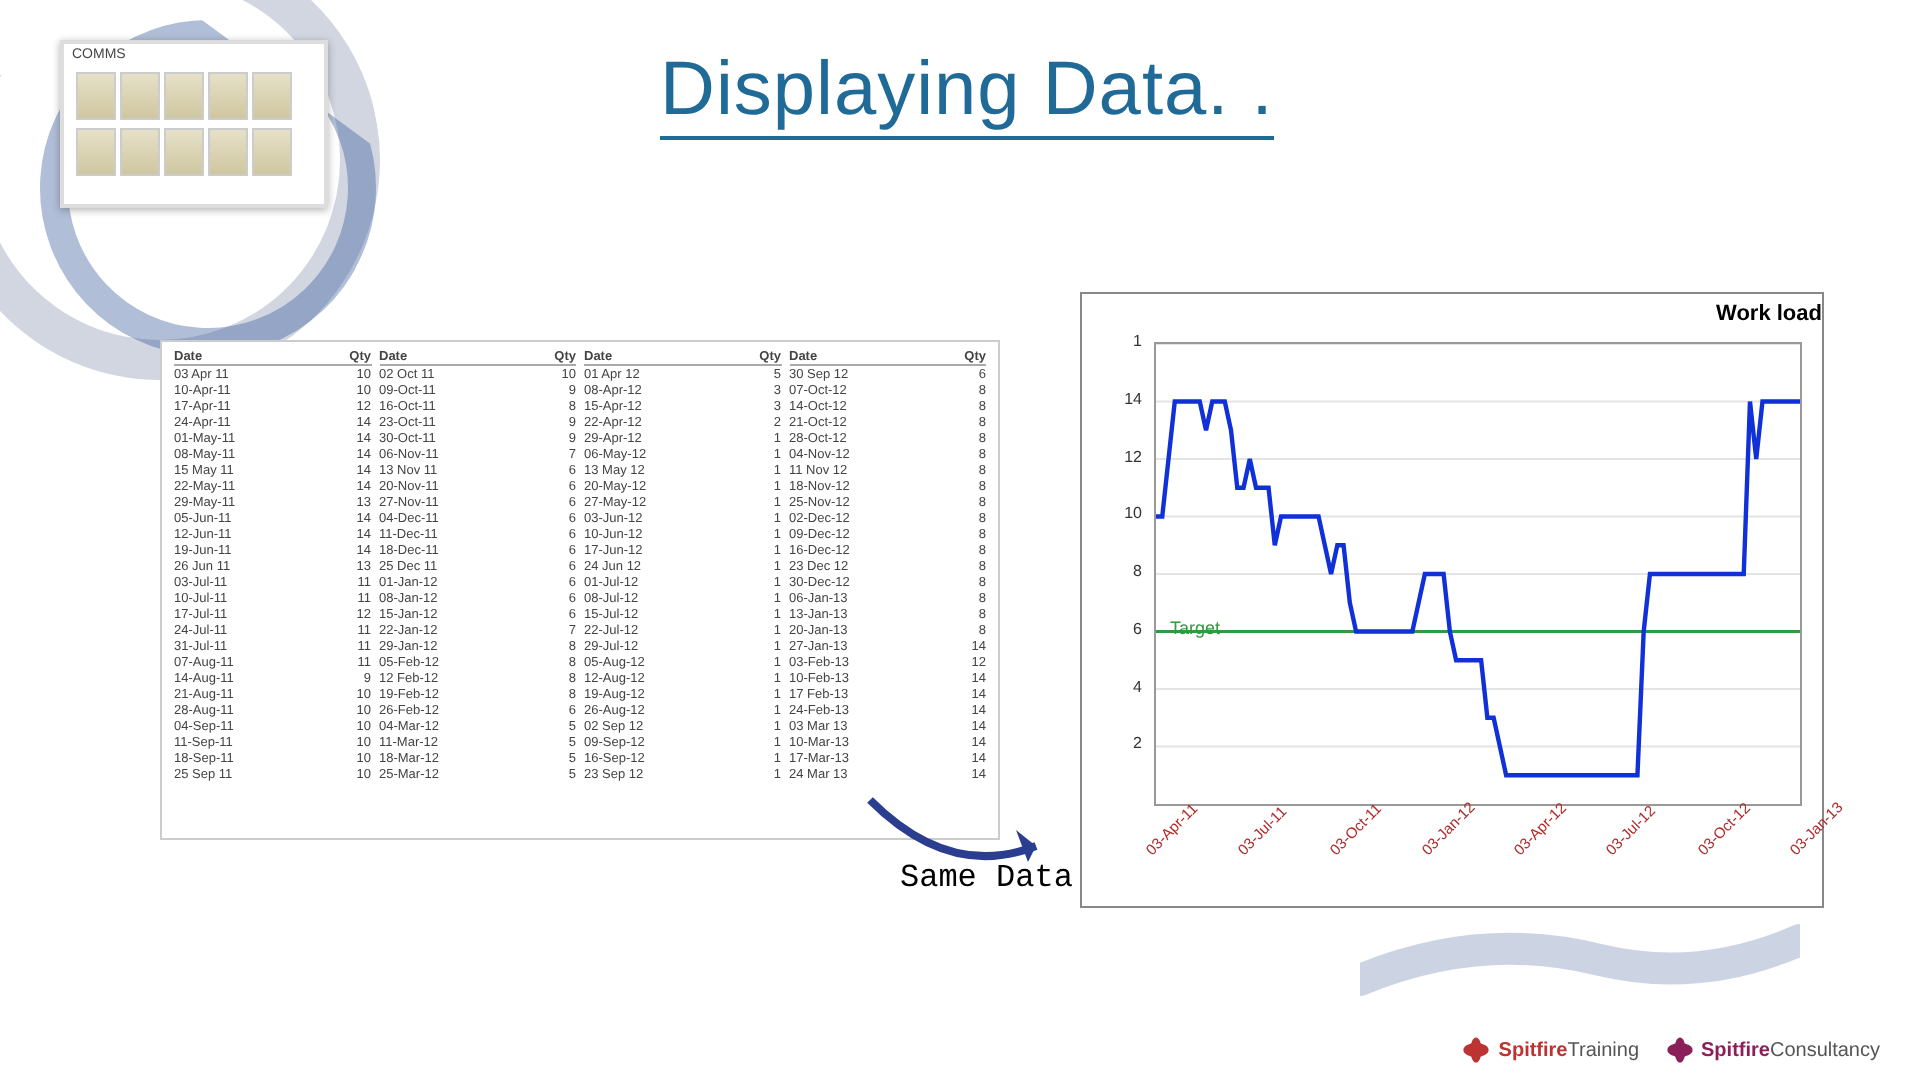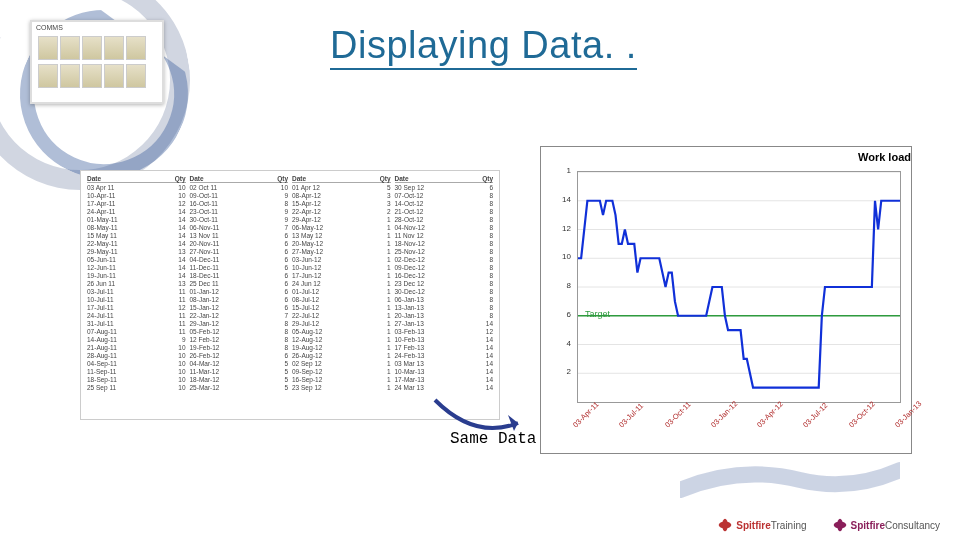--- a/index.html
+++ b/index.html
@@ -32,21 +32,21 @@
   
   .chart{position:absolute;left:540px;top:146px;width:370px;height:306px;border:1px solid #888;background:#fff}
   .chart-title{position:absolute;top:4px;left:0;right:0;text-align:right;font-weight:bold;font-size:11px;color:#000}
   .plot{position:absolute;left:36px;top:24px;right:10px;bottom:50px;border:1px solid #999}
   .target-lbl{position:absolute;font-size:9px;color:#2e9b3e}
   .ylab{position:absolute;font-size:8px;color:#333;right:330px;text-align:right;width:30px}
   .xticks{position:absolute;left:36px;right:10px;bottom:0;height:48px}
   .xt{position:absolute;font-size:7.5px;color:#b02a2a;transform:rotate(-45deg);transform-origin:left top;white-space:nowrap}
 
   
-  .footer{position:absolute;right:20px;bottom:8px;display:flex;gap:26px;align-items:flex-end}
+  .footer{position:absolute;right:20px;bottom:8px;display:flex;gap:13px;align-items:flex-end}
   .logo{display:flex;align-items:center;gap:4px;font-size:10px}
   .logo .glyph{width:14px;height:14px}
   .st{color:#b33}
   .sc{color:#8a1f5a}
   .brushBR{position:absolute;right:60px;bottom:40px;width:220px;height:40px;opacity:.3}
 </style>
 </head>
 <body>
 <div class="slide">
 

